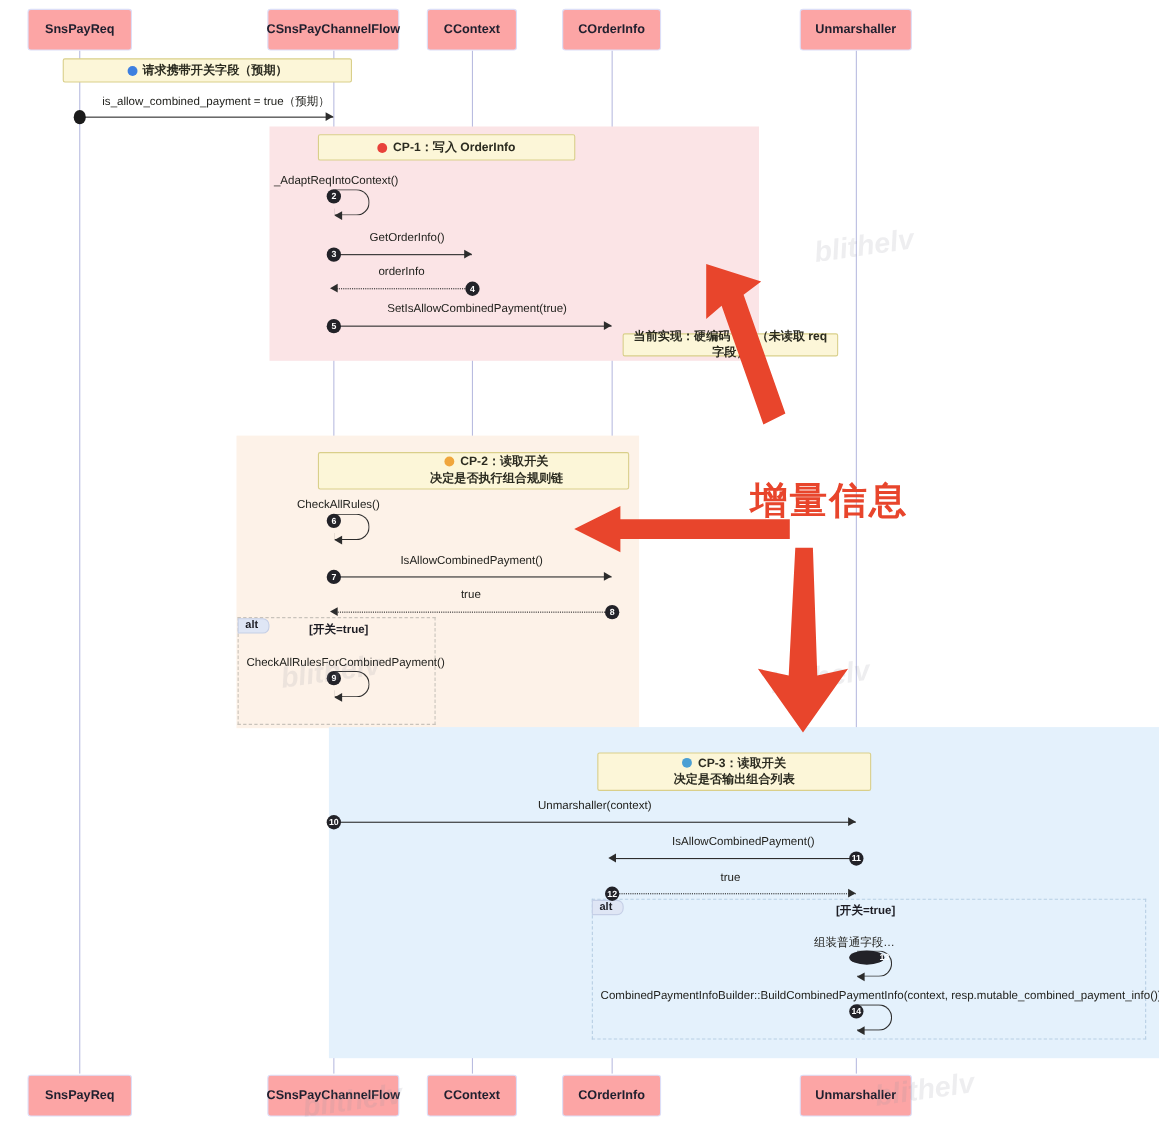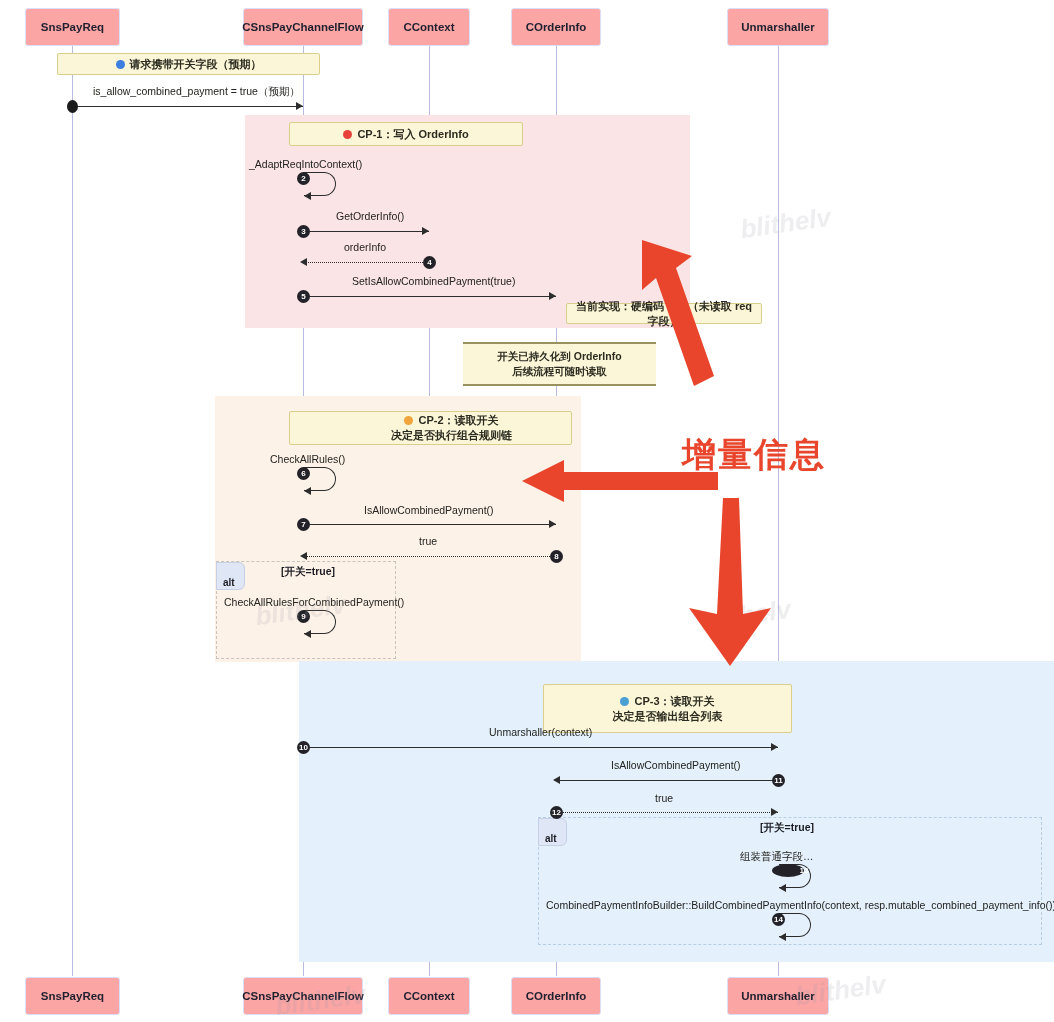--- a/index.html
+++ b/index.html
@@ -161,21 +161,21 @@
   }
   .altbox.blue { border-color: #b7cfe4; }
   .alt-tag {
     position: absolute;
     background: #dfe6f5;
     border: 1px solid #c5cfe6;
     border-radius: 0 6px 6px 0;
     font-size: 10px;
     font-weight: 700;
     color: #1d1d24;
-    padding: 14px 9px 1px 6px;
+    padding: 0 9px 1px 6px;
     z-index: 5;
   }
   .alt-cond {
     position: absolute;
     font-size: 10.5px;
     font-weight: 600;
     color: #1d1d24;
     white-space: nowrap;
     z-index: 5;
   }
@@ -284,24 +284,20 @@
 
   <div class="msg-label" style="left:352px; top:275px;">SetIsAllowCombinedPayment(true)</div>
   <div class="msg-line" style="left:303px; top:296px; width:253px;"></div>
   <div class="arrowhead right" style="left:549px; top:292px;"></div>
   <div class="seqnum" style="left:297px; top:290px;">5</div>
 
   <div class="note" style="left:566px; top:303px; width:196px; height:21px; font-weight:600;">
     <span>当前实现：硬编码 true（未读取 req 字段）</span>
   </div>
 
-  <div class="note-plain" style="left:463px; top:342px; width:193px; height:44px; flex-direction:column;">
-    <span>开关已持久化到 OrderInfo</span>
-    <span>后续流程可随时读取</span>
-  </div>
 
   <div class="note" style="left:289px; top:411px; width:283px; height:34px; flex-direction:column;padding-left:48px;">
     <span>
       <span class="dot dot-orange"></span><span>CP-2：读取开关</span>
     </span>
     <span>决定是否执行组合规则链</span>
   </div>
 
   <div class="msg-label" style="left:270px; top:453px;">CheckAllRules()</div>
   <div class="selfloop" style="left:304px; top:467px;"></div>
@@ -320,21 +316,21 @@
 
   <div class="altbox" style="left:216px; top:561px; width:180px; height:98px;"></div>
   <div class="alt-tag" style="left:216px; top:562px;">alt</div>
   <div class="alt-cond" style="left:281px; top:565px;">[开关=true]</div>
 
   <div class="msg-label" style="left:224px; top:596px;">CheckAllRulesForCombinedPayment()</div>
   <div class="selfloop" style="left:304px; top:610px;"></div>
   <div class="arrowhead left" style="left:304px; top:630px;"></div>
   <div class="seqnum" style="left:297px; top:610px;">9</div>
 
-  <div class="note" style="left:543px; top:684px; width:249px; height:49px; flex-direction:column;">
+  <div class="note" style="left:543px; top:684px; width:249px; height:35px; flex-direction:column;">
     <span>
       <span class="dot dot-cyan"></span><span>CP-3：读取开关</span>
     </span>
     <span>决定是否输出组合列表</span>
   </div>
 
   <div class="msg-label" style="left:489px; top:726px;">Unmarshaller(context)</div>
   <div class="msg-line" style="left:303px; top:747px; width:475px;"></div>
   <div class="arrowhead right" style="left:771px; top:743px;"></div>
   <div class="seqnum" style="left:297px; top:741px;">10</div>

